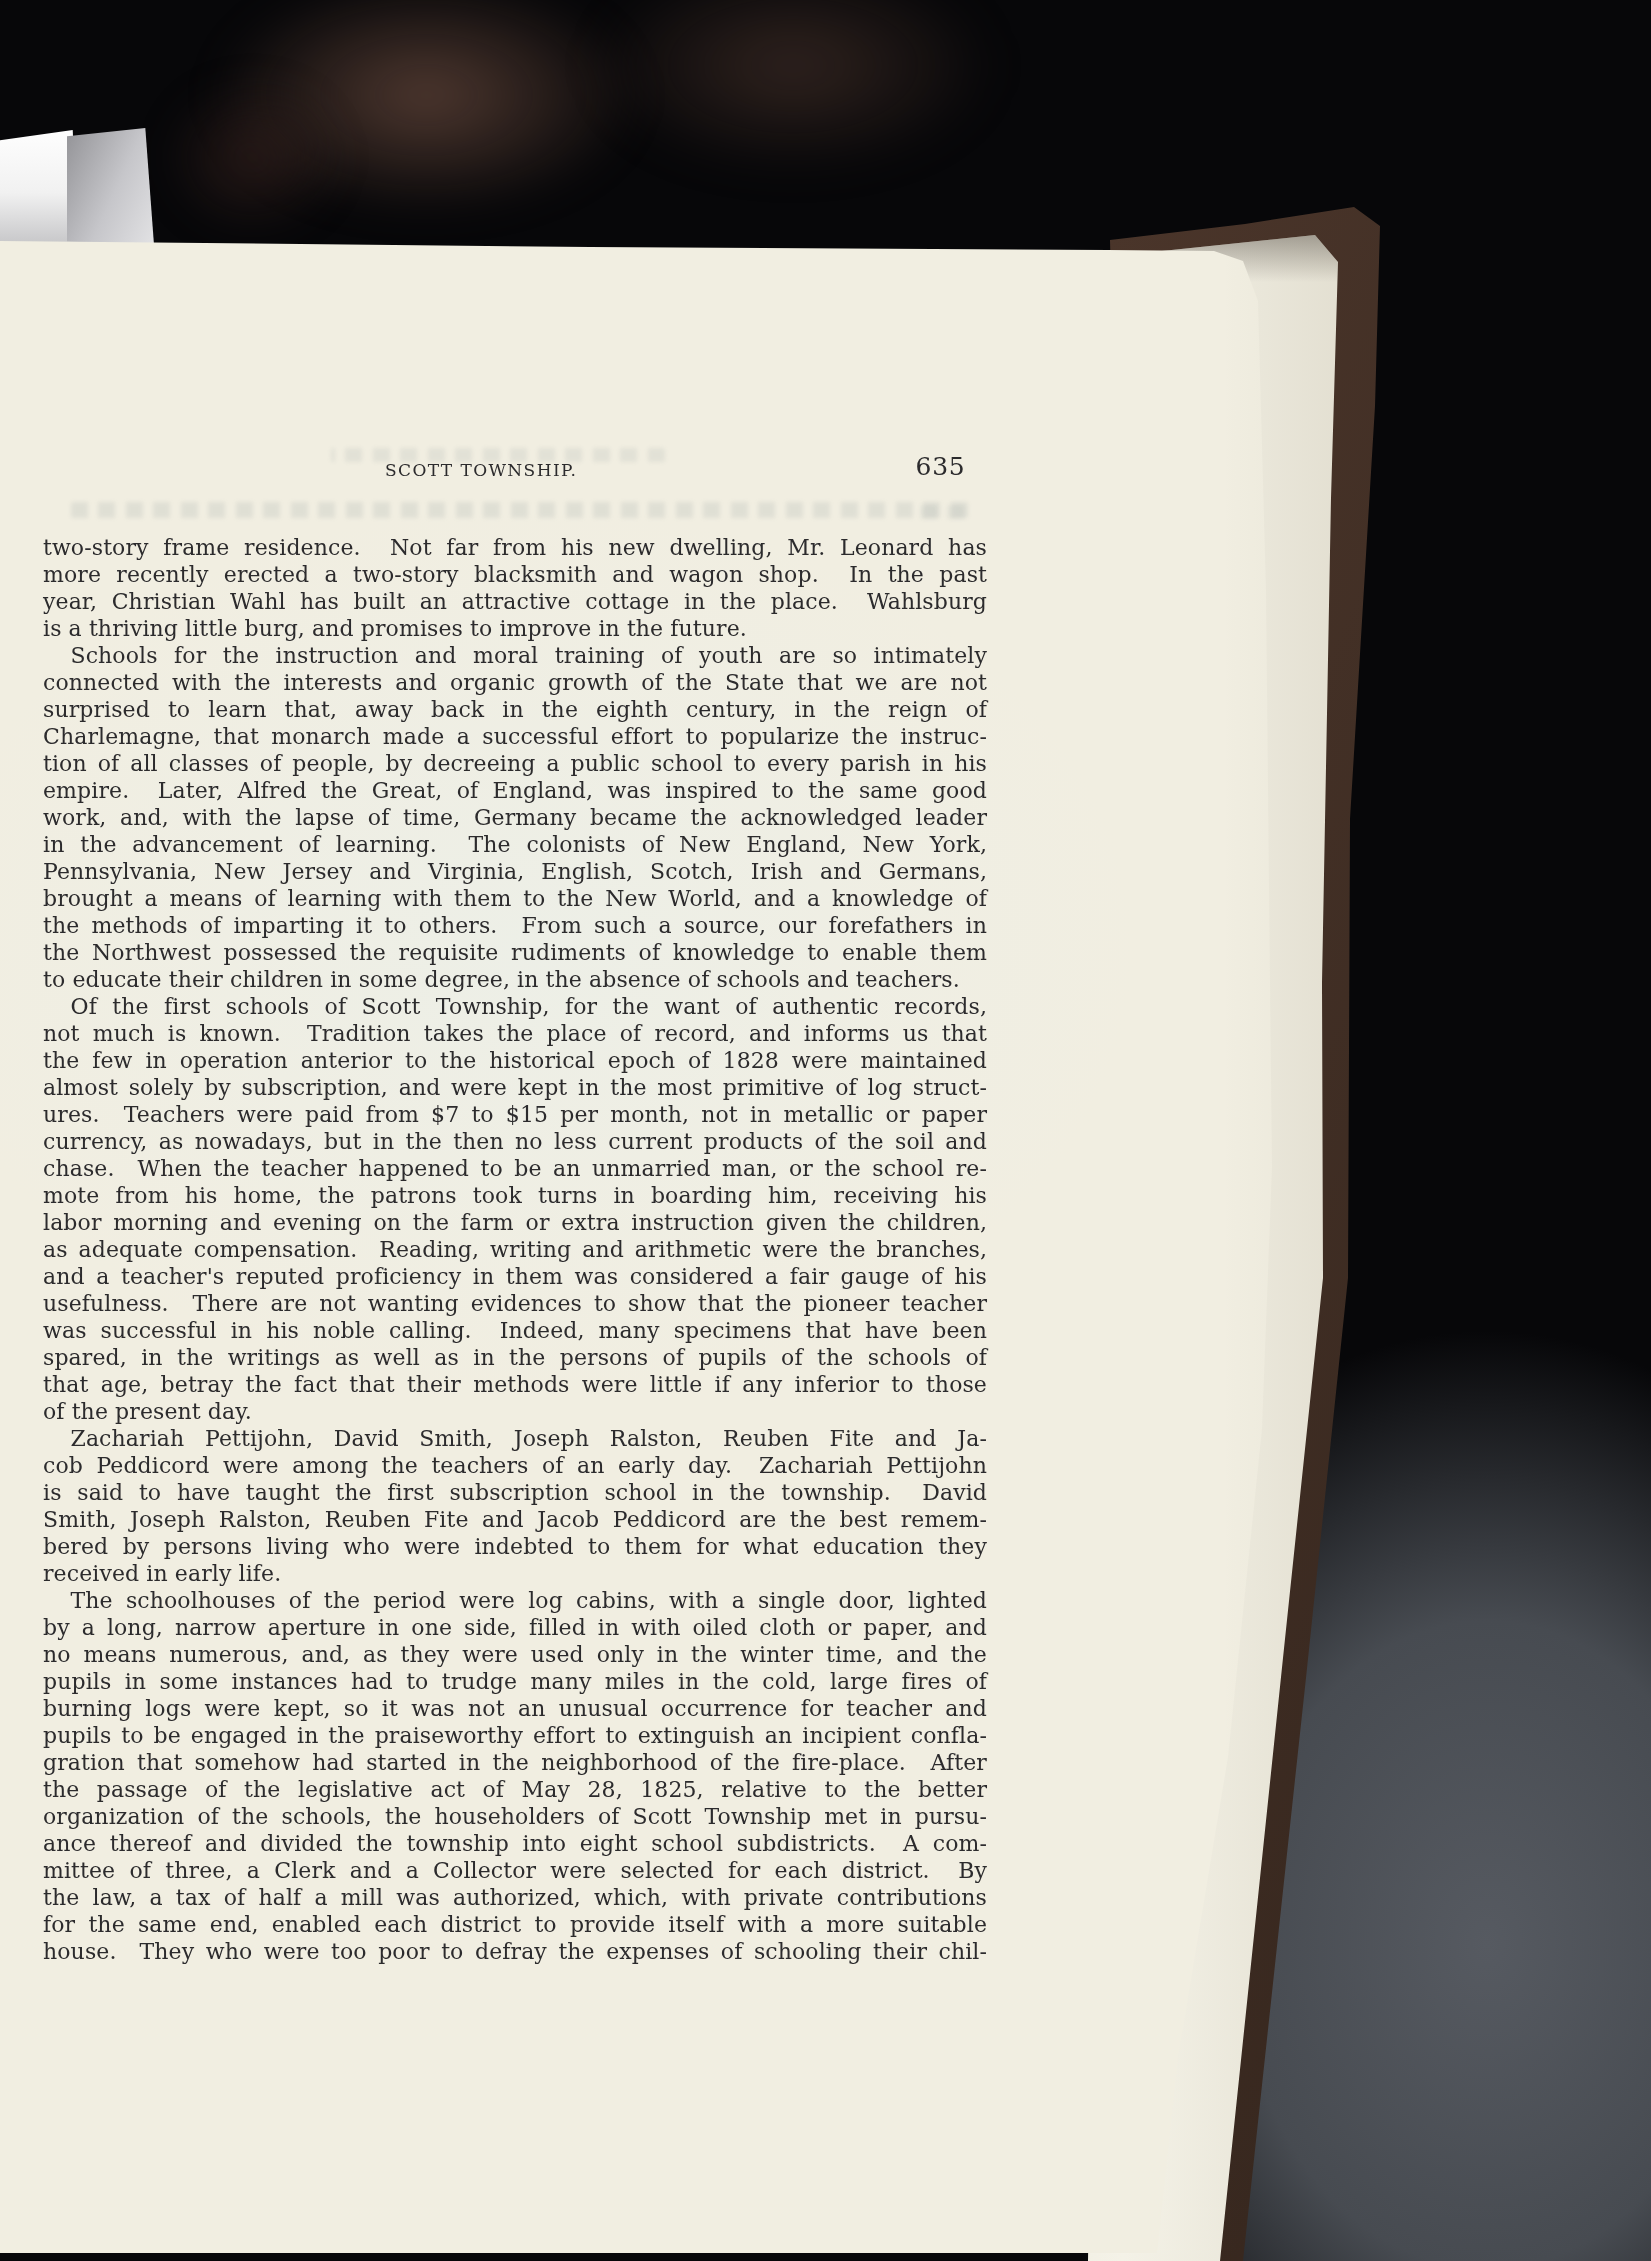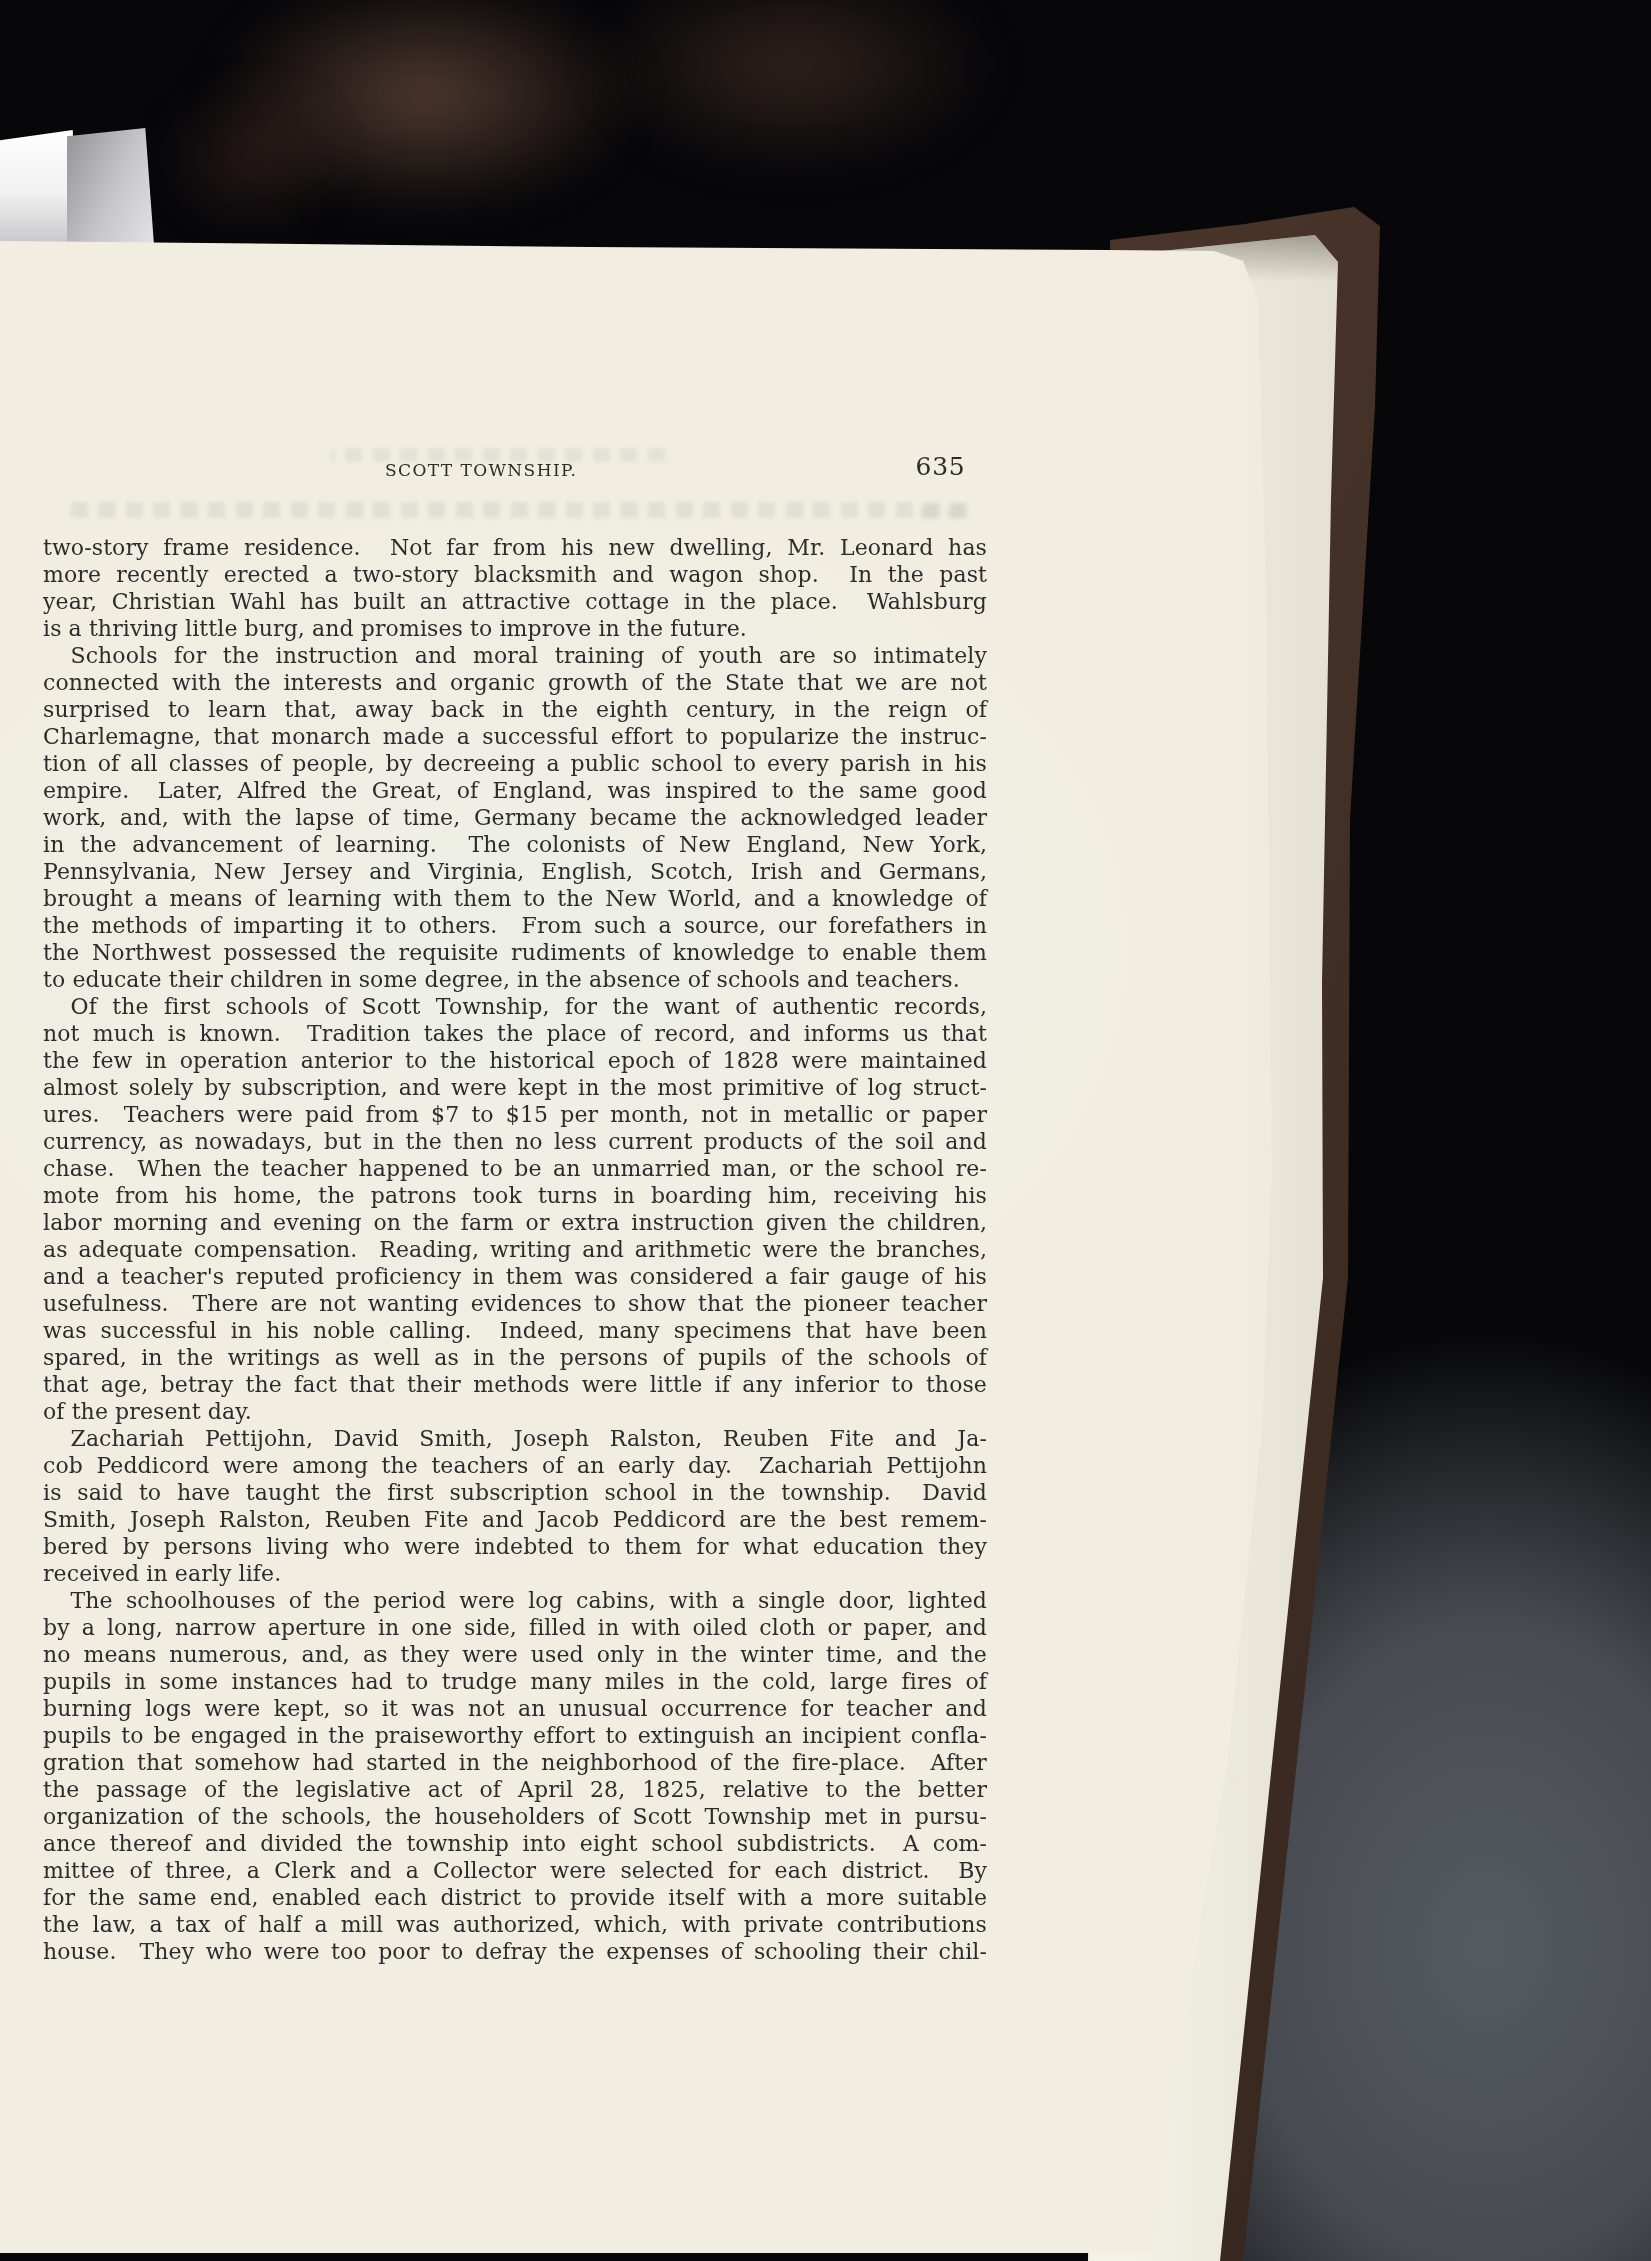--- a/index.html
+++ b/index.html
@@ -164,25 +164,25 @@
           <div class="line end">received in early life.</div>
         </div>
         <div class="paragraph">
           <div class="line ind">The schoolhouses of the period were log cabins, with a single door, lighted</div>
           <div class="line">by a long, narrow aperture in one side, filled in with oiled cloth or paper, and</div>
           <div class="line">no means numerous, and, as they were used only in the winter time, and the</div>
           <div class="line">pupils in some instances had to trudge many miles in the cold, large fires of</div>
           <div class="line">burning logs were kept, so it was not an unusual occurrence for teacher and</div>
           <div class="line">pupils to be engaged in the praiseworthy effort to extinguish an incipient confla-</div>
           <div class="line">gration that somehow had started in the neighborhood of the fire-place.  After</div>
-          <div class="line">the passage of the legislative act of April 28, 1825, relative to the better</div>
+          <div class="line">the passage of the legislative act of May 28, 1825, relative to the better</div>
           <div class="line">organization of the schools, the householders of Scott Township met in pursu-</div>
           <div class="line">ance thereof and divided the township into eight school subdistricts.  A com-</div>
           <div class="line">mittee of three, a Clerk and a Collector were selected for each district.  By</div>
+          <div class="line">the law, a tax of half a mill was authorized, which, with private contributions</div>
           <div class="line">for the same end, enabled each district to provide itself with a more suitable</div>
-          <div class="line">the law, a tax of half a mill was authorized, which, with private contributions</div>
           <div class="line">house.  They who were too poor to defray the expenses of schooling their chil-</div>
         </div>
       </div>
   </div>
 
 </div>
 
 
 </body></html>

